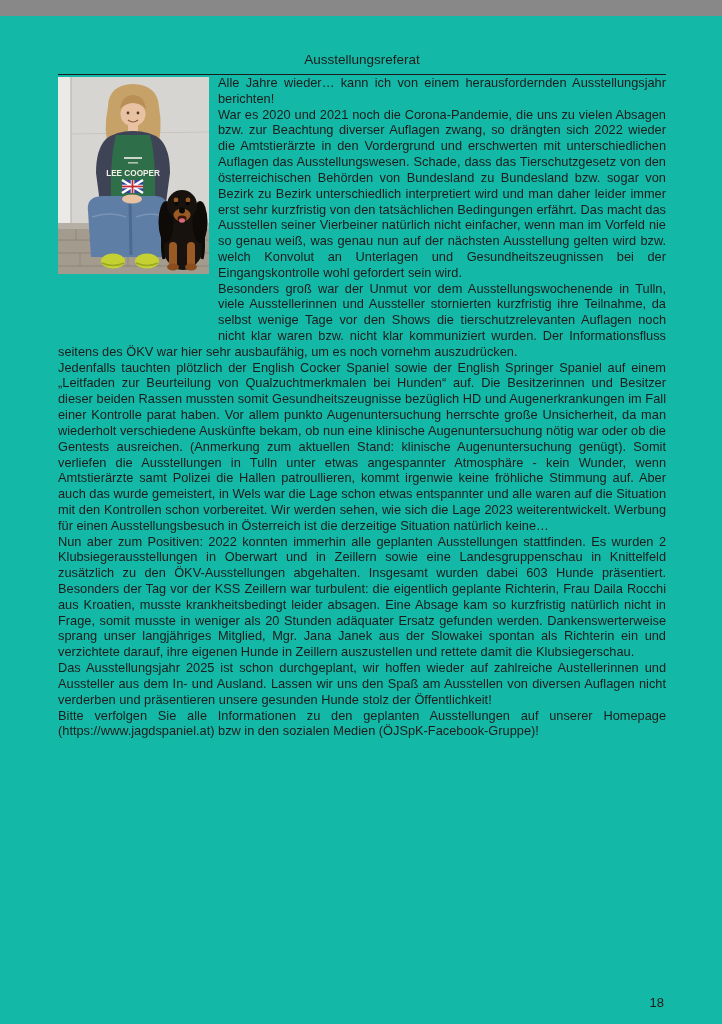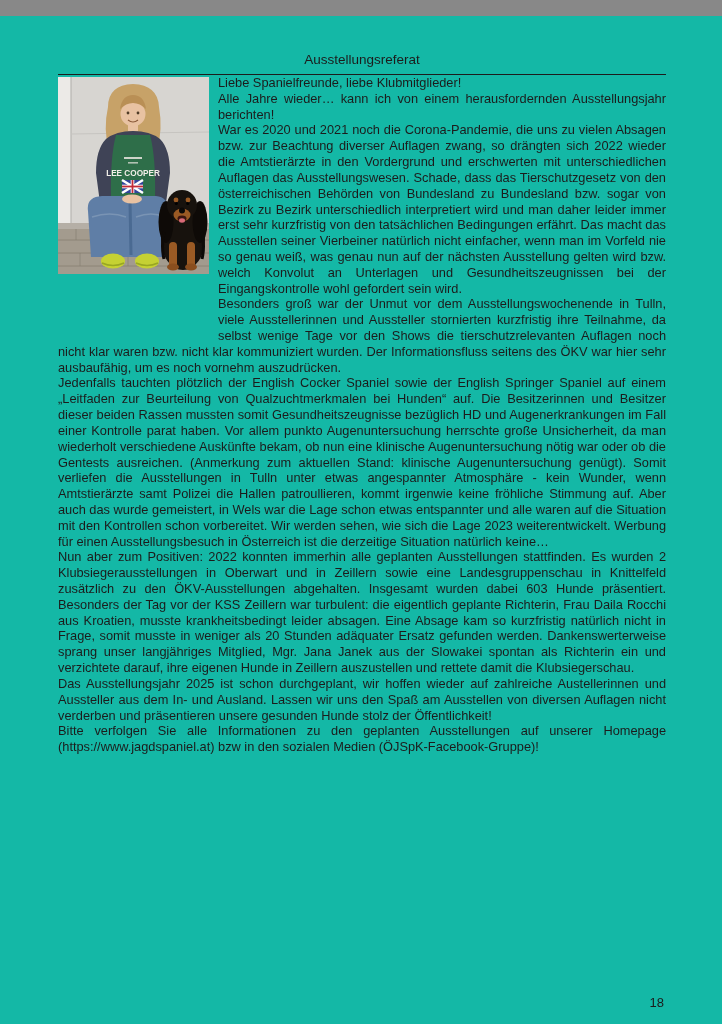--- a/index.html
+++ b/index.html
@@ -132,21 +132,20 @@
             <ellipse cx="124" cy="143.5" rx="3" ry="2.2" fill="#d96a78"></ellipse>
             <rect x="111" y="165" width="8" height="26" rx="4" fill="#9a5a24"></rect>
             <rect x="129" y="165" width="8" height="26" rx="4" fill="#9a5a24"></rect>
             <ellipse cx="115" cy="190" rx="6" ry="3.5" fill="#8a4e1e"></ellipse>
             <ellipse cx="133" cy="190" rx="6" ry="3.5" fill="#8a4e1e"></ellipse>
             <path d="M106 155 Q103 170 106 182 M144 155 Q147 170 144 182" stroke="#0e0a07" stroke-width="3" fill="none"></path>
           </g>
         </svg>
       </div>
 
-      <p>Liebe Spanielfreunde, liebe Klubmitglieder!</p>
       <p>Alle Jahre wieder… kann ich von einem herausfordernden Ausstellungsjahr berichten!</p>
       <p>War es 2020 und 2021 noch die Corona-Pandemie, die uns zu vielen Absagen bzw. zur Beachtung diverser Auflagen zwang, so drängten sich 2022 wieder die Amtstierärzte in den Vordergrund und erschwerten mit unterschiedlichen Auflagen das Ausstellungswesen. Schade, dass das Tierschutzgesetz von den österreichischen Behörden von Bundesland zu Bundesland bzw. sogar von Bezirk zu Bezirk unterschiedlich interpretiert wird und man daher leider immer erst sehr kurzfristig von den tatsächlichen Bedingungen erfährt. Das macht das Ausstellen seiner Vierbeiner natürlich nicht einfacher, wenn man im Vorfeld nie so genau weiß, was genau nun auf der nächsten Ausstellung gelten wird bzw. welch Konvolut an Unterlagen und Gesundheitszeugnissen bei der Eingangskontrolle wohl gefordert sein wird.</p>
       <p>Besonders groß war der Unmut vor dem Ausstellungswochenende in Tulln, viele Ausstellerinnen und Aussteller stornierten kurzfristig ihre Teilnahme, da selbst wenige Tage vor den Shows die tierschutzrelevanten Auflagen noch nicht klar waren bzw. nicht klar kommuniziert wurden. Der Informationsfluss seitens des ÖKV war hier sehr ausbaufähig, um es noch vornehm auszudrücken.</p>
       <p>Jedenfalls tauchten plötzlich der English Cocker Spaniel sowie der English Springer Spaniel auf einem „Leitfaden zur Beurteilung von Qualzuchtmerkmalen bei Hunden“ auf. Die Besitzerinnen und Besitzer dieser beiden Rassen mussten somit Gesundheitszeugnisse bezüglich HD und Augenerkrankungen im Fall einer Kontrolle parat haben. Vor allem punkto Augenuntersuchung herrschte große Unsicherheit, da man wiederholt verschiedene Auskünfte bekam, ob nun eine klinische Augenuntersuchung nötig war oder ob die Gentests ausreichen. (Anmerkung zum aktuellen Stand: klinische Augenuntersuchung genügt). Somit verliefen die Ausstellungen in Tulln unter etwas angespannter Atmosphäre - kein Wunder, wenn Amtstierärzte samt Polizei die Hallen patroullieren, kommt irgenwie keine fröhliche Stimmung auf. Aber auch das wurde gemeistert, in Wels war die Lage schon etwas entspannter und alle waren auf die Situation mit den Kontrollen schon vorbereitet. Wir werden sehen, wie sich die Lage 2023 weiterentwickelt. Werbung für einen Ausstellungsbesuch in Österreich ist die derzeitige Situation natürlich keine…</p>
       <p>Nun aber zum Positiven: 2022 konnten immerhin alle geplanten Ausstellungen stattfinden. Es wurden 2 Klubsiegerausstellungen in Oberwart und in Zeillern sowie eine Landesgruppenschau in Knittelfeld zusätzlich zu den ÖKV-Ausstellungen abgehalten. Insgesamt wurden dabei 603 Hunde präsentiert. Besonders der Tag vor der KSS Zeillern war turbulent: die eigentlich geplante Richterin, Frau Daila Rocchi aus Kroatien, musste krankheitsbedingt leider absagen. Eine Absage kam so kurzfristig natürlich nicht in Frage, somit musste in weniger als 20 Stunden adäquater Ersatz gefunden werden. Dankenswerterweise sprang unser langjähriges Mitglied, Mgr. Jana Janek aus der Slowakei spontan als Richterin ein und verzichtete darauf, ihre eigenen Hunde in Zeillern auszustellen und rettete damit die Klubsiegerschau.</p>
       <p>Das Ausstellungsjahr 2025 ist schon durchgeplant, wir hoffen wieder auf zahlreiche Austellerinnen und Aussteller aus dem In- und Ausland. Lassen wir uns den Spaß am Ausstellen von diversen Auflagen nicht verderben und präsentieren unsere gesunden Hunde stolz der Öffentlichkeit!</p>
       <p>Bitte verfolgen Sie alle Informationen zu den geplanten Ausstellungen auf unserer Homepage (https://www.jagdspaniel.at) bzw in den sozialen Medien (ÖJSpK-Facebook-Gruppe)!</p>
     </div>
   </div>
 

